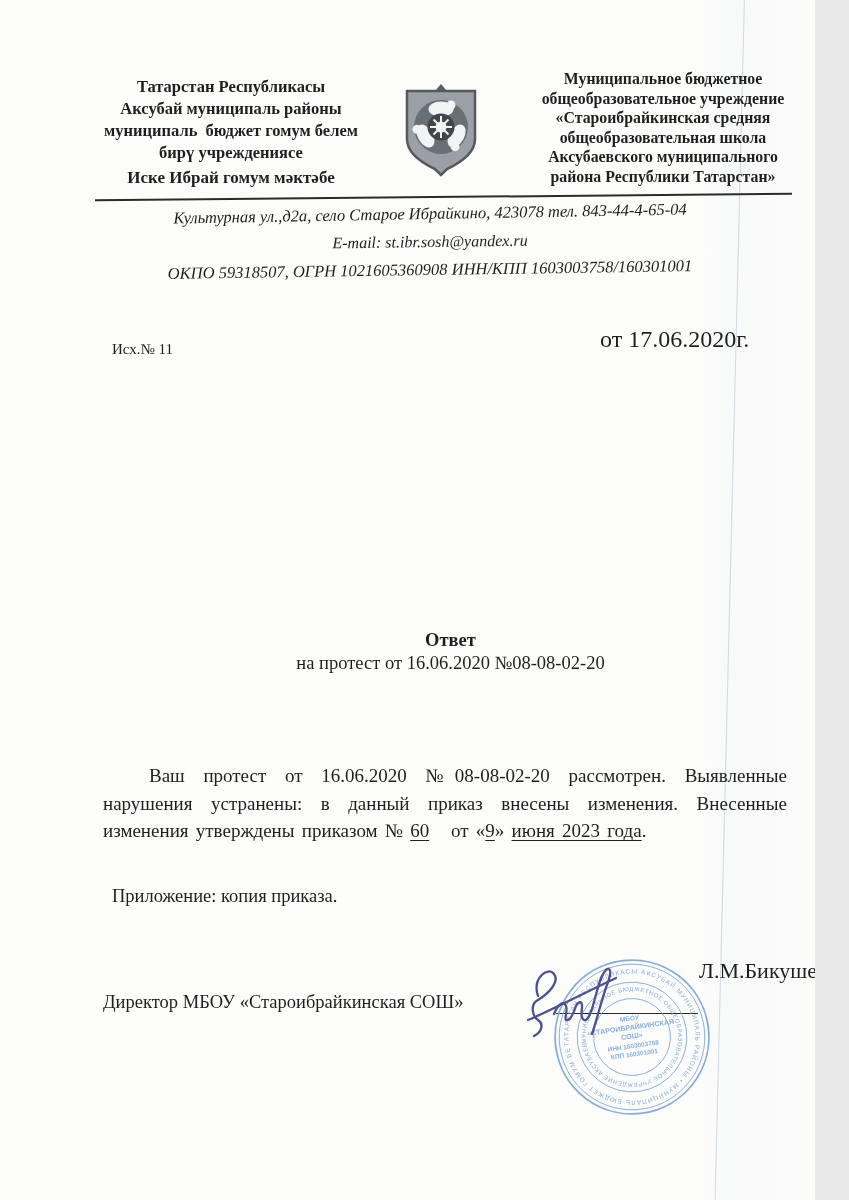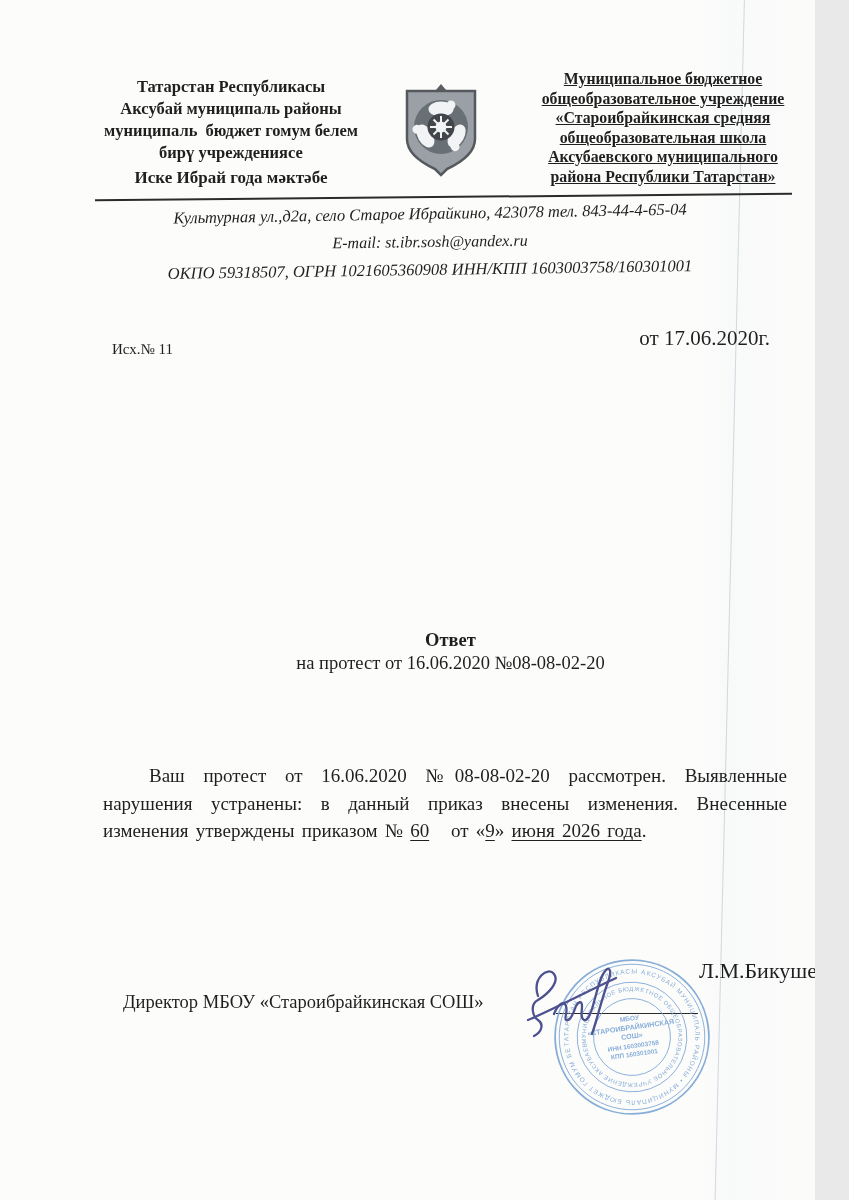--- a/index.html
+++ b/index.html
@@ -8,48 +8,48 @@
     background:linear-gradient(90deg,#fcfcfb 0%,#fcfcfb 86%,#f8f9f9 89%,#fbfbfa 100%);
     font-family:"Liberation Serif","DejaVu Serif",serif;
     color:#1f1f1f;
   }
   .abs{position:absolute;}
   .pre{white-space:pre-wrap;}
   .center{text-align:center;}
 
   .hdr-left{left:55px;top:76px;width:352px;font-weight:bold;font-size:16.5px;line-height:22px;}
   .hdr-left-school{left:55px;top:168px;width:352px;font-weight:bold;font-size:17px;}
-  .hdr-right{left:498px;top:69px;width:330px;font-weight:bold;font-size:15.8px;line-height:19.5px;text-decoration:underline;}
+  .hdr-right{left:498px;top:69px;width:330px;font-weight:bold;font-size:15.8px;line-height:19.5px;}
   .emblem{left:399px;top:83px;}
 
   .rule{left:95px;top:196px;width:697px;height:2px;background:#2b2b2b;transform:rotate(-0.55deg);}
 
   .contact{left:60px;width:740px;font-style:italic;font-size:16.5px;}
   .contact-address{top:204px;transform:rotate(-1deg);}
   .contact-email{top:233px;transform:rotate(-0.8deg);font-size:16px;}
   .contact-codes{top:260px;transform:rotate(-0.85deg);}
 
   .ref-num{left:112px;top:341px;font-size:15px;}
-  .ref-date{left:600px;top:326px;width:170px;text-align:right;font-size:21px;}
+  .ref-date{left:600px;top:326px;width:170px;font-size:24px;}
 
   .addressee{left:467px;top:379px;width:335px;font-size:19px;line-height:26px;}
 
   .subject{left:0;top:630px;width:849px;text-align:center;transform:translateX(26px);}
   .subject-title{font-weight:bold;font-size:18.5px;}
   .subject-sub{font-size:18.5px;margin-top:2px;}
 
   .body-par{
     left:103px;top:762px;width:684px;font-size:19px;line-height:27.6px;
     text-align:justify;text-indent:46px;word-spacing:2.5px;
   }
   .uline{text-decoration:underline;text-underline-offset:3px;}
 
   .attachment{left:112px;top:886px;font-size:18.5px;}
 
-  .sig-label{left:103px;top:992px;font-size:18.5px;margin-left:20px;}
+  .sig-label{left:103px;top:992px;font-size:18.5px;}
   .sig-rule{left:556px;top:1013px;width:142px;height:1.4px;background:#2b2b2b;}
   .sig-name{left:699px;top:958px;font-size:22px;}
   .sig-scribble{left:524px;top:962px;}
 
   .stamp{left:550px;top:955px;opacity:0.92;}
   .stamp text{font-family:"Liberation Sans","DejaVu Sans",sans-serif;fill:#7fa8d6;}
   .stamp .ring-t{font-size:6.3px;letter-spacing:1px;}
   .stamp .ring-t2{font-size:5.8px;letter-spacing:0.6px;}
   .stamp .c1{font-size:6.4px;font-weight:bold;}
   .stamp .c2{font-size:7px;font-weight:bold;}
@@ -62,21 +62,21 @@
 <body>
 
 <div class="page">
 
   <div class="abs scan-line"></div>
 
   <div class="abs hdr-left center pre">Татарстан Республикасы
 Аксубай муниципаль районы
 муниципаль  бюджет гомум белем
 бирү учреждениясе</div>
-  <div class="abs hdr-left-school center">Иске Ибрай года мәктәбе</div>
+  <div class="abs hdr-left-school center">Иске Ибрай гомум мәктәбе</div>
 
   <div class="abs emblem">
     <svg width="84" height="94" viewBox="0 0 84 94">
       <path d="M42,1 l5.5,6.5 h-11 Z" fill="#5a5f64"></path>
       <path d="M8,8 H76 V56 C76,70 63,79 48,86 L42,92 L36,86 C21,79 8,70 8,56 Z" fill="#9aa0a6" stroke="#55595e" stroke-width="2.5"></path>
       <circle cx="42" cy="44" r="27" fill="#687076"></circle>
       <g fill="#f2f3f5">
         <g transform="rotate(0 42 44)">
             <ellipse cx="42" cy="26" rx="12.5" ry="7.5"></ellipse>
             <circle cx="52" cy="22" r="4.5"></circle>
@@ -116,22 +116,23 @@
 
   <div class="abs ref-num">Исх.№ 11</div>
   <div class="abs ref-date">от 17.06.2020г.</div>
 
 
   <div class="abs subject">
     <div class="subject-title">Ответ</div>
     <div class="subject-sub">на протест от 16.06.2020 №08-08-02-20</div>
   </div>
 
-  <div class="abs body-par"><span>Ваш протест от 16.06.2020 №08-08-02-20 рассмотрен. Выявленные нарушения устранены: в данный приказ внесены изменения. Внесенные изменения утверждены приказом № </span><span class="uline">60</span><span>&nbsp;&nbsp; от «</span><span class="uline">9</span><span>» </span><span class="uline">июня 2026 года</span><span>.</span></div>
+  <div class="abs body-par"><span>Ваш протест от 16.06.2020 №08-08-02-20 рассмотрен. Выявленные нарушения устранены: в данный приказ внесены изменения. Внесенные изменения утверждены приказом № </span><span class="uline">60</span><span>&nbsp;&nbsp; от «</span><span class="uline">9</span><span>» </span><span class="uline">июня 2023 года</span><span>.</span></div>
 
+  <div class="abs attachment">Приложение: копия приказа.</div>
 
   <div class="abs sig-label">Директор МБОУ «Староибрайкинская СОШ»</div>
   <div class="abs sig-rule"></div>
   <div class="abs sig-name">Л.М.Бикушева</div>
 
   <div class="abs stamp">
     <svg width="164" height="164" viewBox="0 0 160 160">
       <g transform="rotate(-8 80 80)" fill="none" stroke="#7fa8d6">
         <circle cx="80" cy="80" r="75" stroke-width="1.8"></circle>
         <circle cx="80" cy="80" r="71" stroke-width="0.9"></circle>

